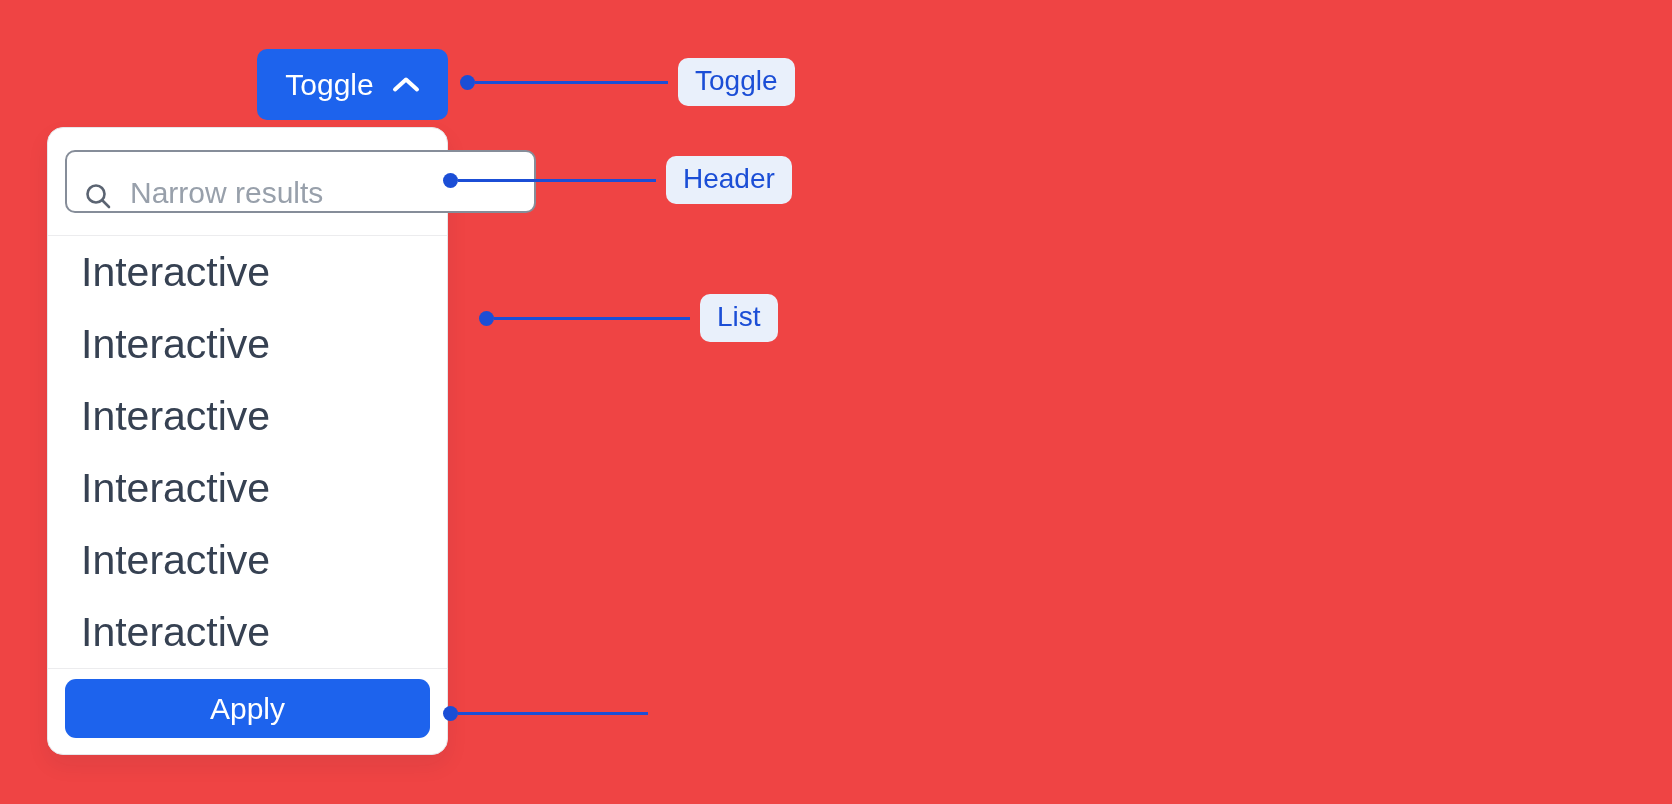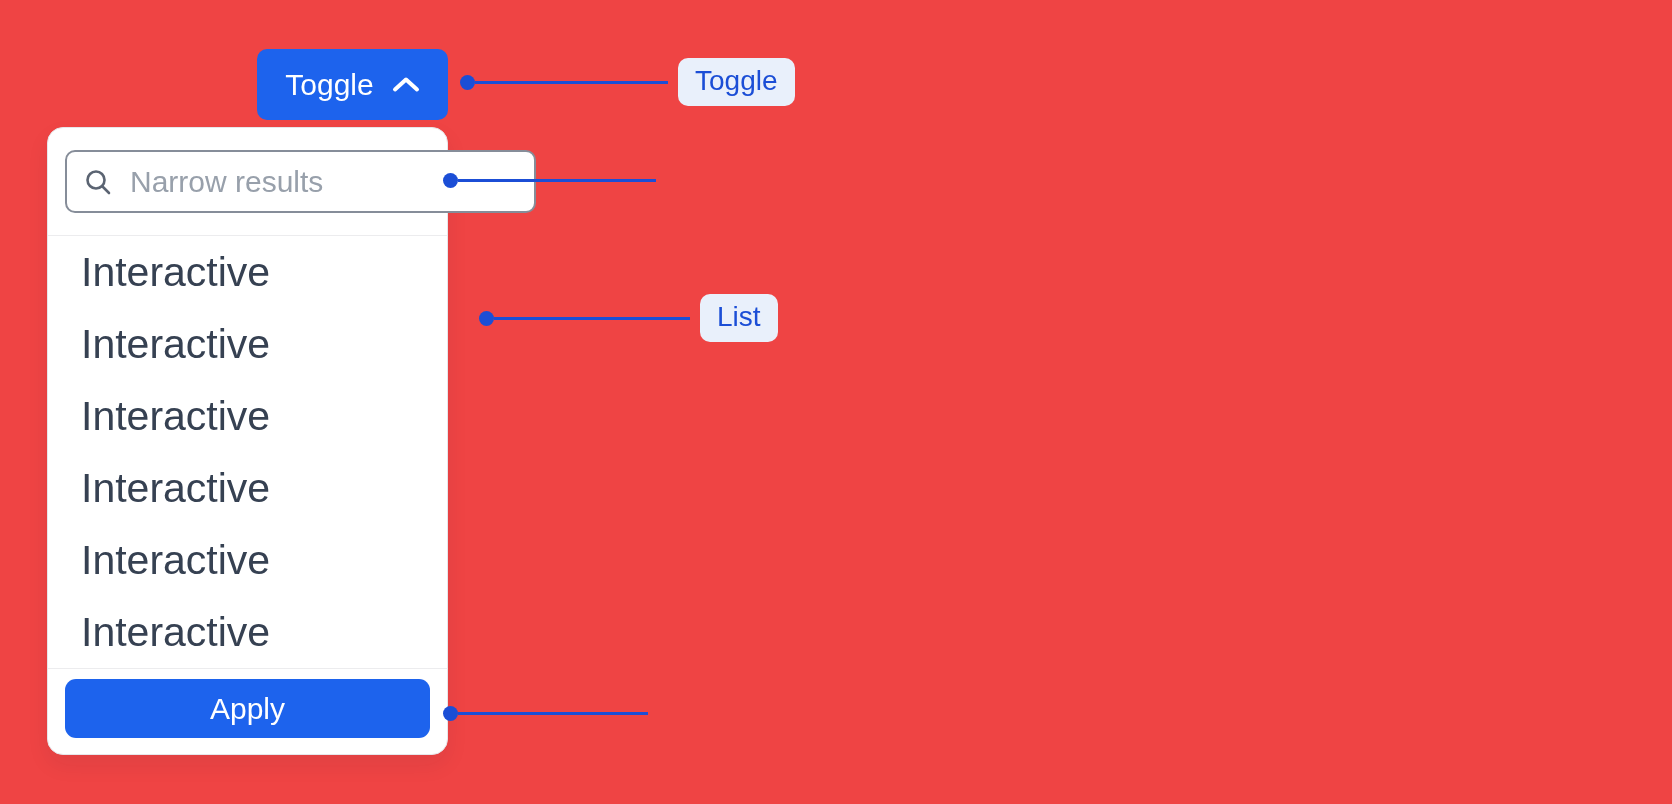--- a/index.html
+++ b/index.html
@@ -53,21 +53,21 @@
     align-items: center;
     border-bottom: 1.5px solid #ececee;
   }
   .search-box {
     box-sizing: border-box;
     flex: 1;
     height: 63px;
     border: 2px solid #868d99;
     border-radius: 10px;
     display: flex;
-    align-items: center;
+    align-items: flex-end;
     padding: 0 16px;
     gap: 15px;
     background: #ffffff;
   }
   .search-box svg { flex: 0 0 auto; display: block; }
   .search-input {
     border: none;
     outline: none;
     flex: 1;
     min-width: 0;
@@ -189,20 +189,21 @@
 
   <div class="callout callout-toggle">
     <span class="dot"></span>
     <span class="line"></span>
     <span class="badge">Toggle</span>
   </div>
 
   <div class="callout callout-header">
     <span class="dot"></span>
     <span class="line"></span>
+    <span class="badge">Header</span>
   </div>
 
   <div class="callout callout-list">
     <span class="dot"></span>
     <span class="line"></span>
     <span class="badge">List</span>
   </div>
 
   <div class="callout callout-footer">
     <span class="dot"></span>

